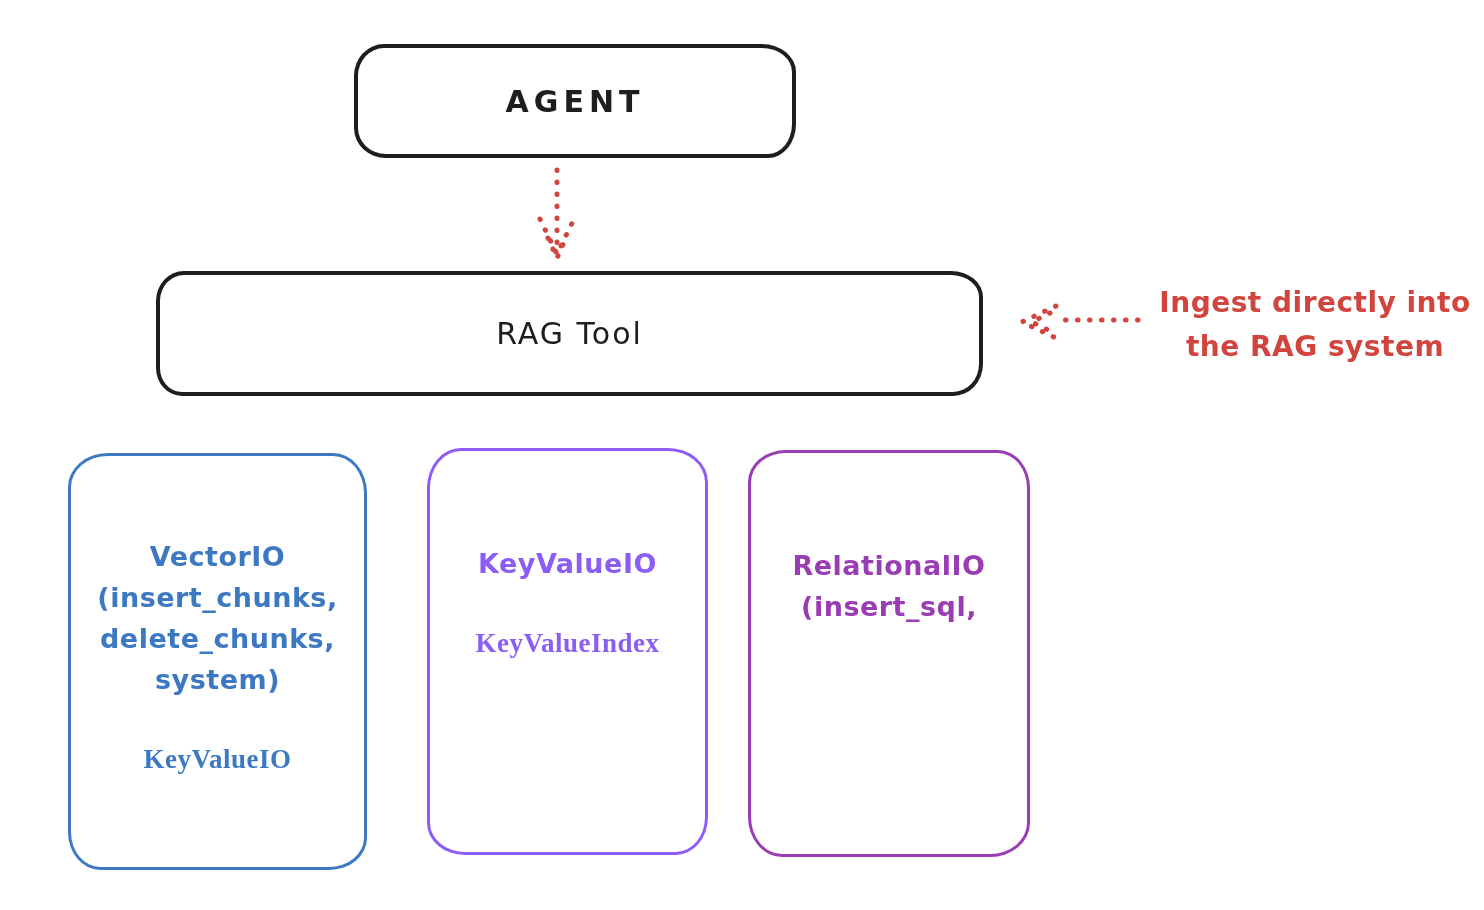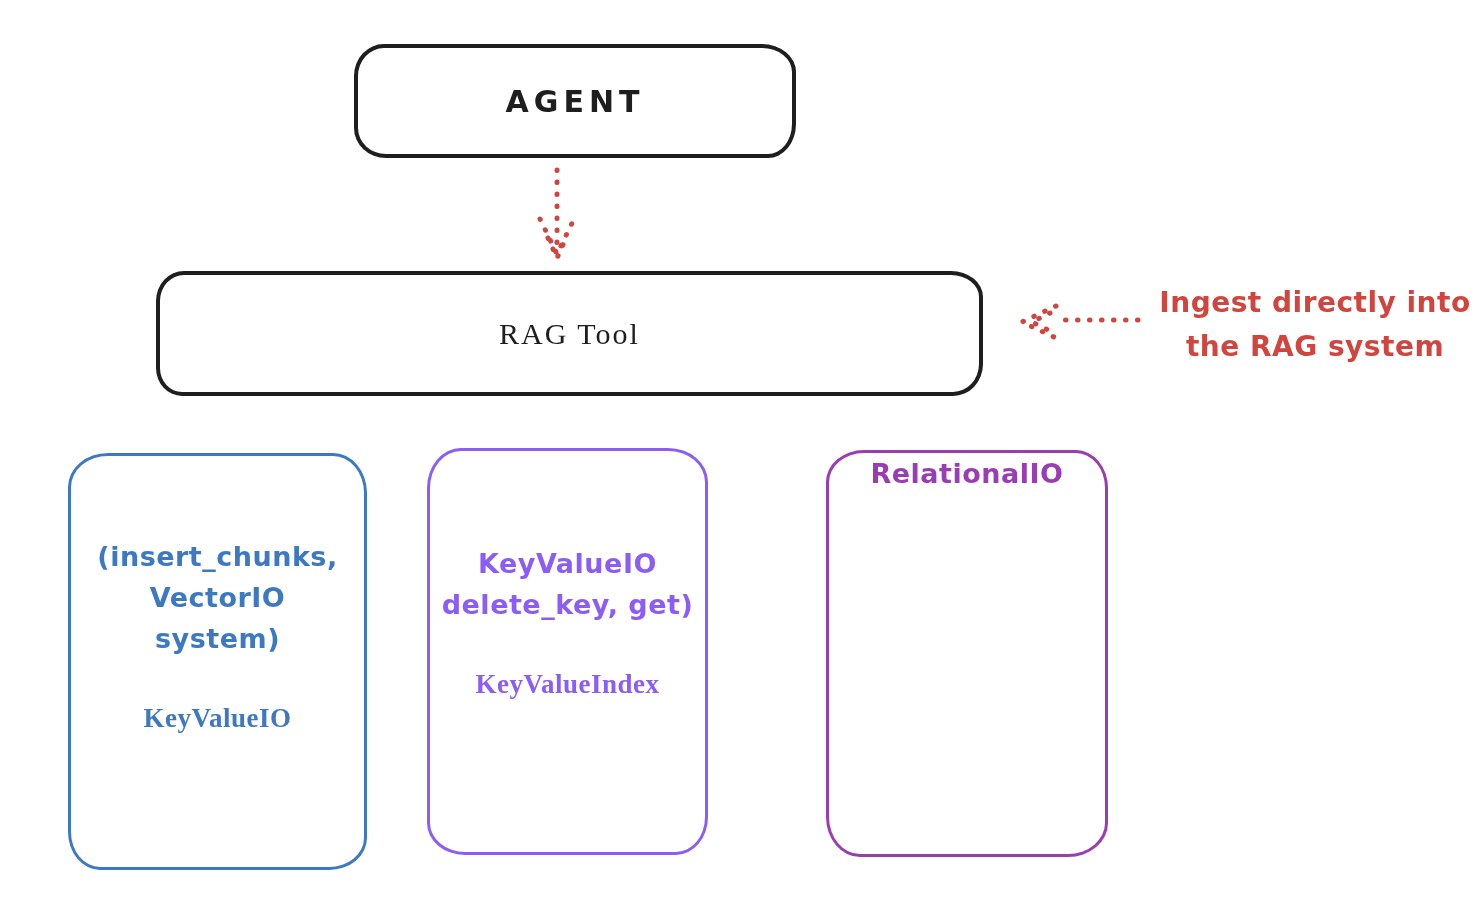--- a/index.html
+++ b/index.html
@@ -53,22 +53,23 @@
     left: 68px; top: 453px; width: 299px; height: 417px;
     border-radius: 40px 34px 38px 32px / 34px 40px 32px 38px;
     padding-top: 80px;
   }
   .iobox-keyvalue {
     left: 427px; top: 448px; width: 281px; height: 407px;
     border-radius: 34px 40px 32px 38px / 40px 34px 38px 32px;
     padding-top: 92px;
   }
   .iobox-relational {
-    left: 826px; top: 450px; width: 282px; height: 407px;
+    left: 748px; top: 450px; width: 282px; height: 407px;
     border-radius: 38px 32px 40px 34px / 32px 38px 34px 40px;
+    padding-top: 92px;
   }
   .index-label { margin-top: 39px; font-family: Liberation Serif, serif; }
   .annotation {
     position: absolute;
     left: 1140px; top: 281px; width: 350px;
     text-align: center;
     font-size: 28px;
     font-weight: 700;
     line-height: 44px;
     letter-spacing: 0.5px;
@@ -89,21 +90,21 @@
 </style>
 </head>
 <body>
 
 <div class="canvas">
 
   <div class="box agent-box" style="color: rgb(30, 30, 30);">
     <span class="label">AGENT</span>
   </div>
 
-  <div class="box rag-box" style="color: rgb(30, 30, 30); font-family: Liberation Serif, serif;">
+  <div class="box rag-box" style="color: rgb(30, 30, 30);">
     <span class="label">RAG Tool</span>
   </div>
 
   <svg class="overlay" viewBox="0 0 1484 910">
 
     <g style="color: rgb(210, 68, 62);">
       <path class="dotted" d="M557,170 L557,244"></path>
       <path class="dotted" d="M540,219 L557,254 L574,219"></path>
       <path class="dotted" d="M548,238 L557,258 L566,238"></path>
     </g>
@@ -114,29 +115,30 @@
       <path class="dotted" d="M1050,313 L1032,322 L1050,331"></path>
     </g>
   </svg>
 
   <div class="annotation" style="color: rgb(210, 68, 62);">
     <div>Ingest directly into</div>
     <div>the RAG system</div>
   </div>
 
   <div class="iobox iobox-vector" style="color: rgb(61, 121, 194);">
+    <div>VectorIO</div>
     <div>(insert_chunks,</div>
-    <div>VectorIO</div>
+    <div>delete_chunks,</div>
     <div>system)</div>
     <div class="index-label">KeyValueIO</div>
   </div>
 
   <div class="iobox iobox-keyvalue" style="color: #8b5cf6;">
     <div>KeyValueIO</div>
-    <div>delete_key, get)</div>
     <div class="index-label">KeyValueIndex</div>
   </div>
 
   <div class="iobox iobox-relational" style="color: rgb(154, 60, 179);">
     <div>RelationalIO</div>
+    <div>(insert_sql,</div>
   </div>
 
 </div>
 
 </body></html>

